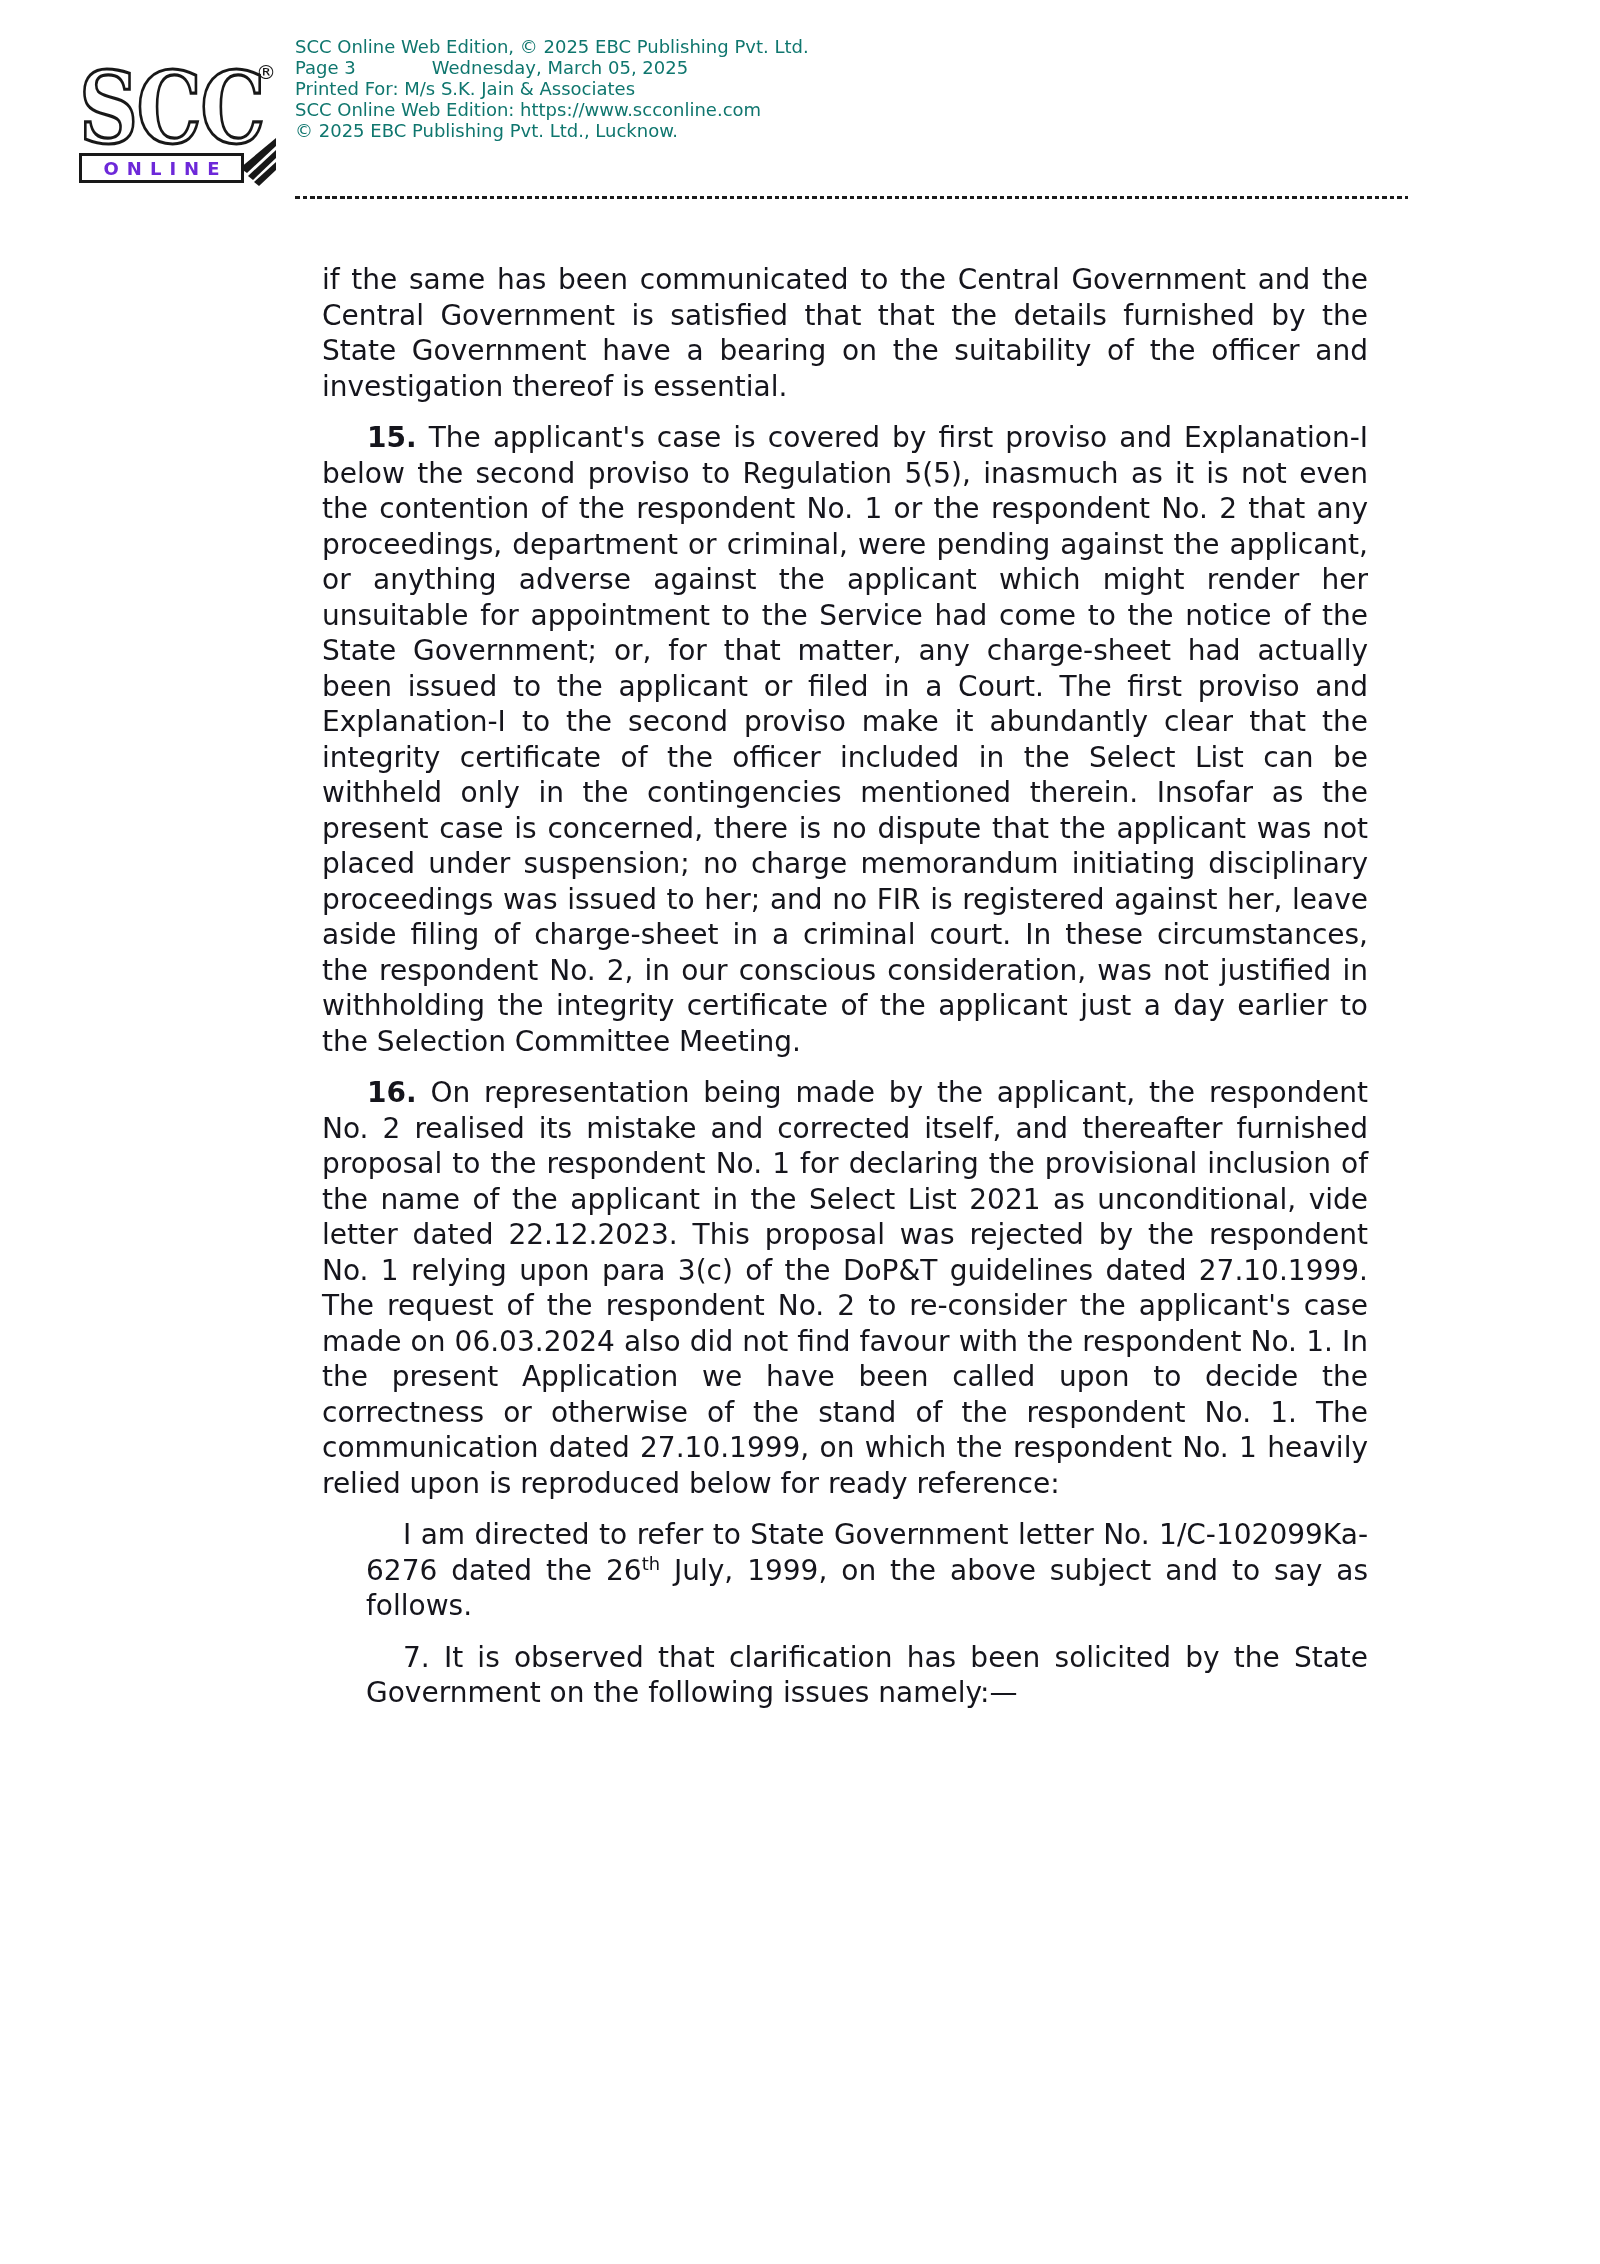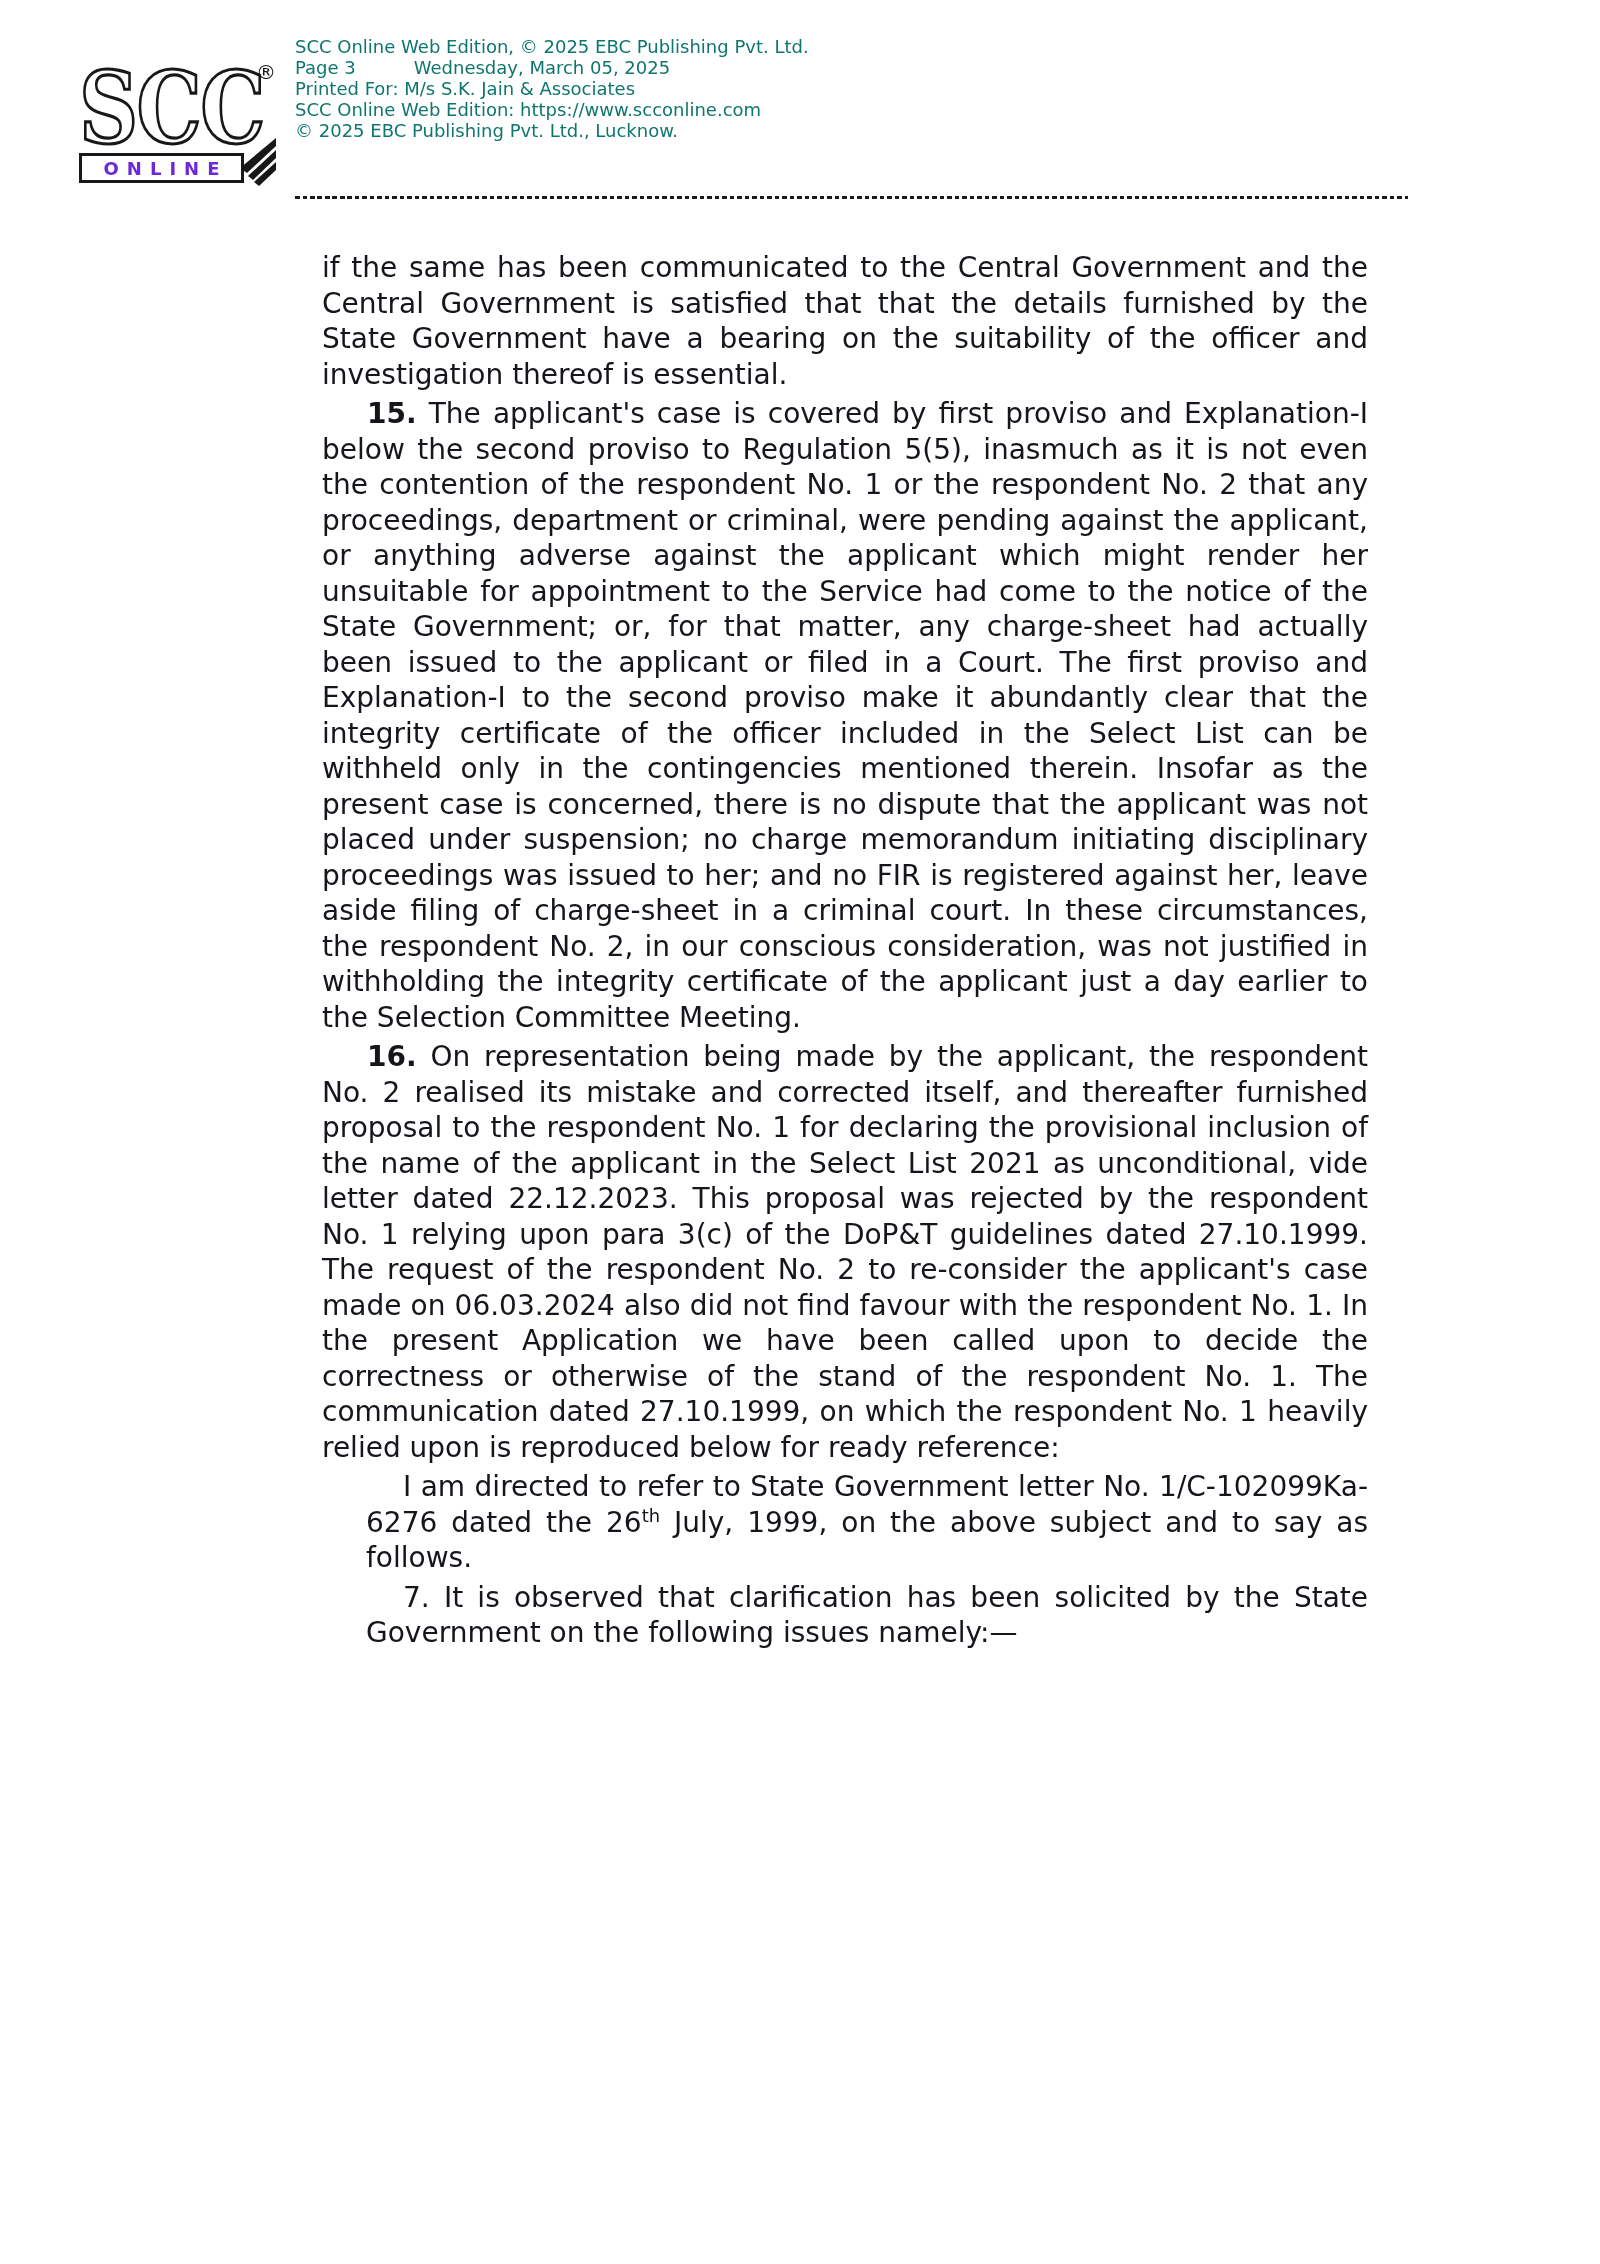--- a/index.html
+++ b/index.html
@@ -27,35 +27,35 @@
     color:#6d28d9; white-space:nowrap;
   }
   .logo-pencil { position:absolute; left:159px; top:80px; }
 
   
   .header-meta {
     position:absolute; left:295px; top:36px;
     font-size:18px; line-height:21px; color:#0f766e;
     white-space:nowrap;
   }
-  .meta-line .date { margin-left:58px;text-align:center; }
+  .meta-line .date { margin-left:76px;text-align:center; }
 
   
   .separator {
     position:absolute; left:295px; top:196px; width:1113px; height:3px;
     background:repeating-linear-gradient(90deg,#1b1b1b 0 4.5px,transparent 4.5px 7.5px);
   }
 
   
   .doc-body {
     position:absolute; left:322px; top:246px; width:1046px;
     font-size:28px; line-height:35.5px; color:#15151c;
     text-align:justify;
   }
-  .para { margin:4px 0 4px 0; }
+  .para { margin:16px 0 4px 0; }
   .para.indent { text-indent:45px; }
   .para.quote { margin-left:44px; }
   .para.quote.indent { text-indent:37px; }
   .para b { font-weight:bold; }
   .para sup { font-size:0.64em; line-height:0; }
 </style>
 </head>
 <body>
 
 <div class="page">

